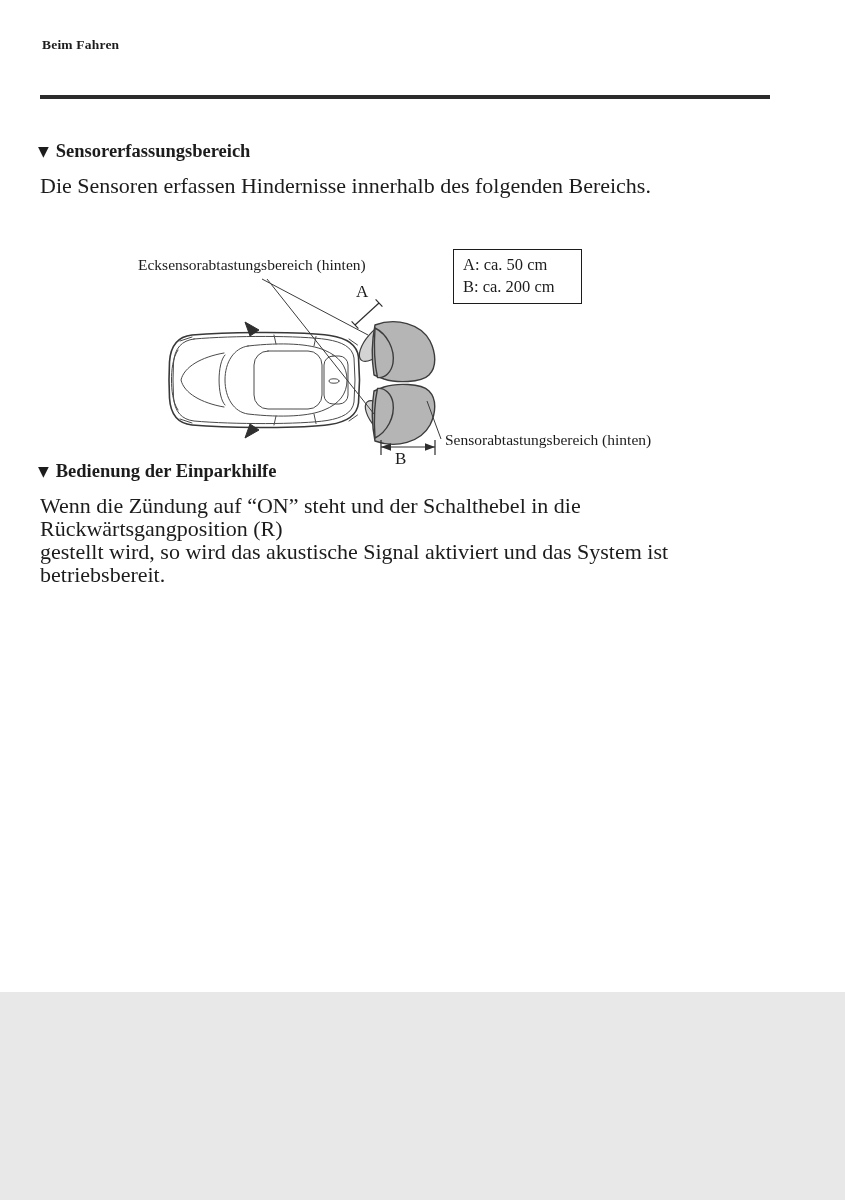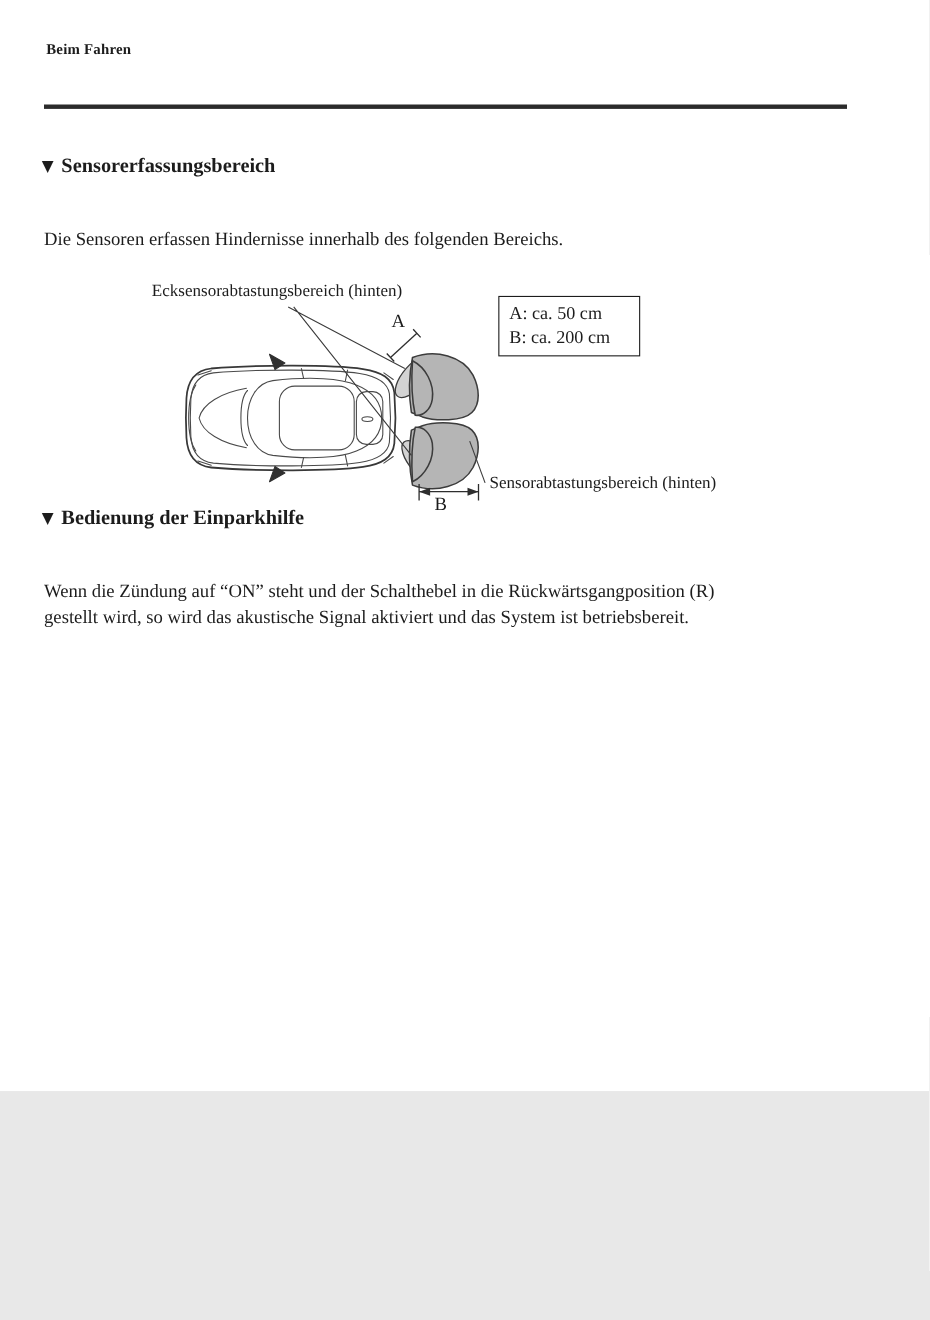--- a/index.html
+++ b/index.html
@@ -12,36 +12,36 @@
     overflow:hidden;
   }
   .abs{position:absolute;}
   .eyebrow{left:42px;top:37px;font-size:13.5px;font-weight:bold;letter-spacing:.2px;}
   .doc-title{left:41px;top:53px;font-size:27px;font-weight:bold;letter-spacing:.2px;}
   .title-rule{left:40px;top:95px;width:730px;height:4px;background:#2b2b2b;}
   .section-heading{font-size:18.5px;font-weight:bold;display:flex;align-items:baseline;gap:7px;}
   .section-heading .tri{font-size:14px;font-family:"DejaVu Sans",sans-serif;position:relative;top:-1px;}
   .h1pos{left:38px;top:141px;}
   .h2pos{left:38px;top:461px;}
-  .body-text{font-size:17px;line-height:23px;white-space:pre-line;margin-top:32px;}
+  .body-text{font-size:22px;line-height:23px;white-space:pre-line;}
   .b1pos{left:40px;top:174px;width:720px;}
   .b2pos{left:40px;top:494px;width:725px;}
   .page-number{left:38px;top:1142px;font-size:22px;font-weight:bold;text-align:center;}
 
   
   .diagram{left:128px;top:223px;width:580px;height:240px;margin-top:26px;}
   .diagram svg{position:absolute;left:0;top:0;}
   .dg-label{position:absolute;font-size:15.5px;color:#1c1c1c;white-space:nowrap;}
   .corner-label{left:10px;top:7px;}
   .rear-label{left:317px;top:182px;}
   .dim-letter{position:absolute;font-size:17px;}
   .dim-a{left:228px;top:33px;}
   .dim-b{left:267px;top:200px;}
   .legend-box{
-    position:absolute;left:325px;top:20px;width:118px;
+    position:absolute;left:325px;top:0;width:118px;
     border:1.6px solid #1c1c1c;background:#fff;
     padding:4px 0 5px 9px;font-size:16.5px;line-height:22px;
   }
   .car-line{fill:none;stroke:#383838;stroke-width:1.6;stroke-linecap:round;stroke-linejoin:round;}
   .car-thin{fill:none;stroke:#4a4a4a;stroke-width:1;stroke-linecap:round;stroke-linejoin:round;}
   .lobe-main{fill:var(--lobe-main,#b5b5b5);stroke:#3c3c3c;stroke-width:1.4;stroke-linejoin:round;}
   .lobe-corner{fill:var(--lobe-corner,#d3d3d3);stroke:#3c3c3c;stroke-width:1.2;}
   .leader{fill:none;stroke:#3c3c3c;stroke-width:1;}
   .dim-line{fill:none;stroke:#2e2e2e;stroke-width:1.2;}
   .dim-arrow{fill:#2e2e2e;stroke:none;}

